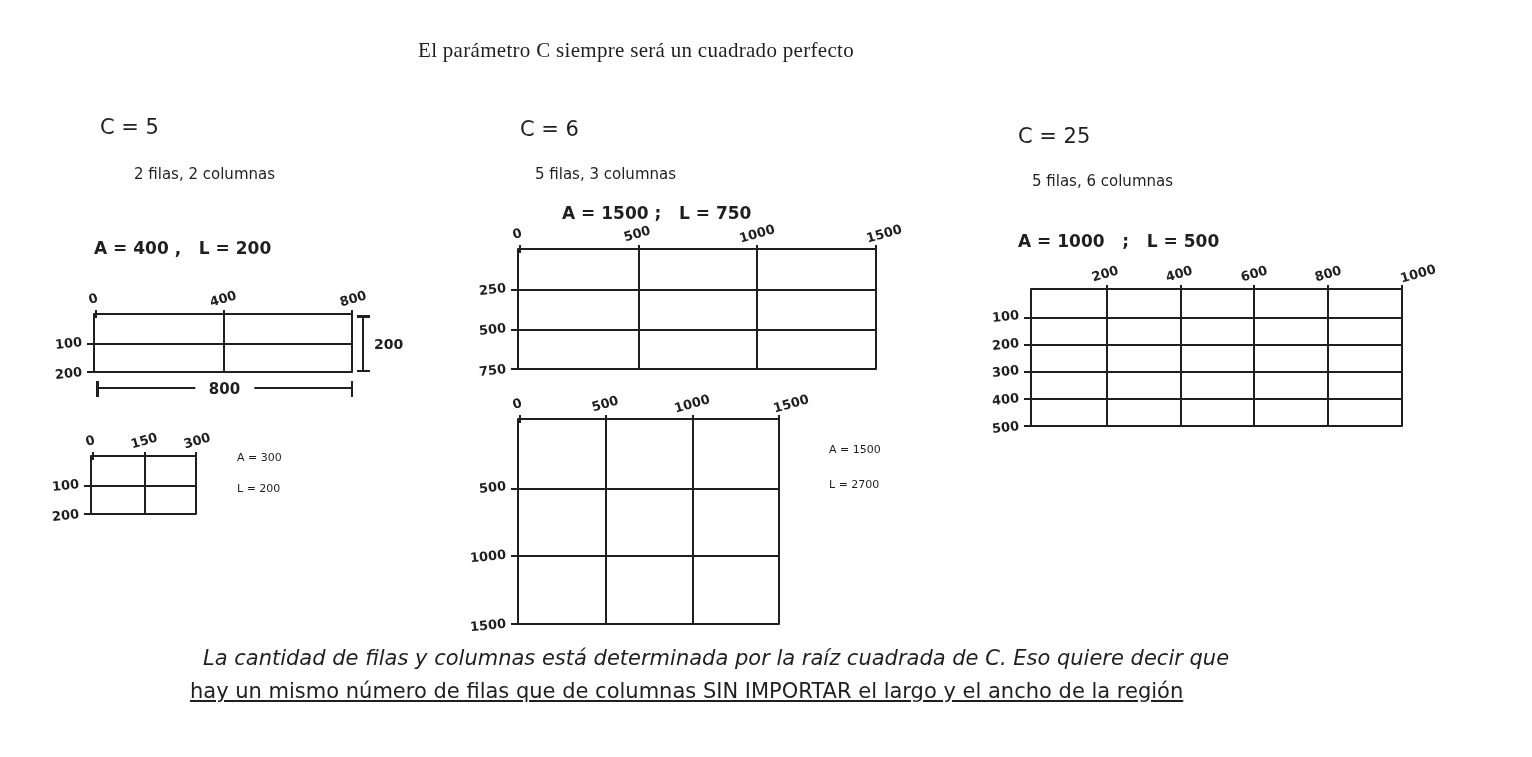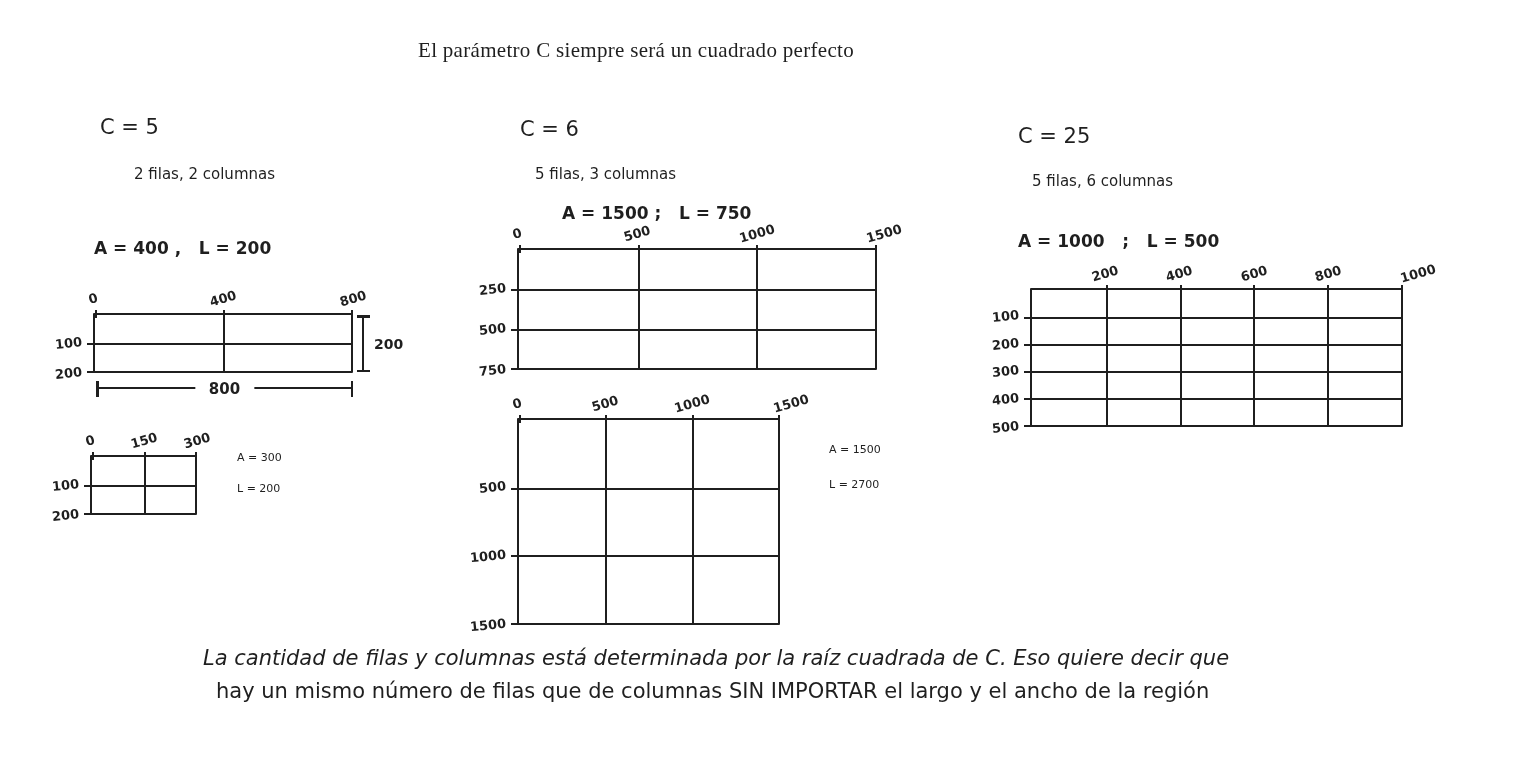--- a/index.html
+++ b/index.html
@@ -223,13 +223,13 @@
       <div class="xtickmark" style="left: 100%;"></div>
       <div class="ytickmark" style="top: 20%;"></div>
       <div class="ytickmark" style="top: 40%;"></div>
       <div class="ytickmark" style="top: 60%;"></div>
       <div class="ytickmark" style="top: 80%;"></div>
       <div class="ytickmark" style="top: 100%;"></div>
     </div>
 </div>
 
 <div class="abs footer-line" style="left:203px; top:646px;font-style:italic;">La cantidad de filas y columnas está determinada por la raíz cuadrada de C. Eso quiere decir que</div>
-<div class="abs footer-line" style="left:216px; top:679px;">hay un mismo número de filas que de columnas SIN IMPORTAR el largo y el ancho de la región</div>
+<div class="abs footer-line" style="left:190px; top:679px;text-decoration:underline;">hay un mismo número de filas que de columnas SIN IMPORTAR el largo y el ancho de la región</div>
 
 </body></html>

